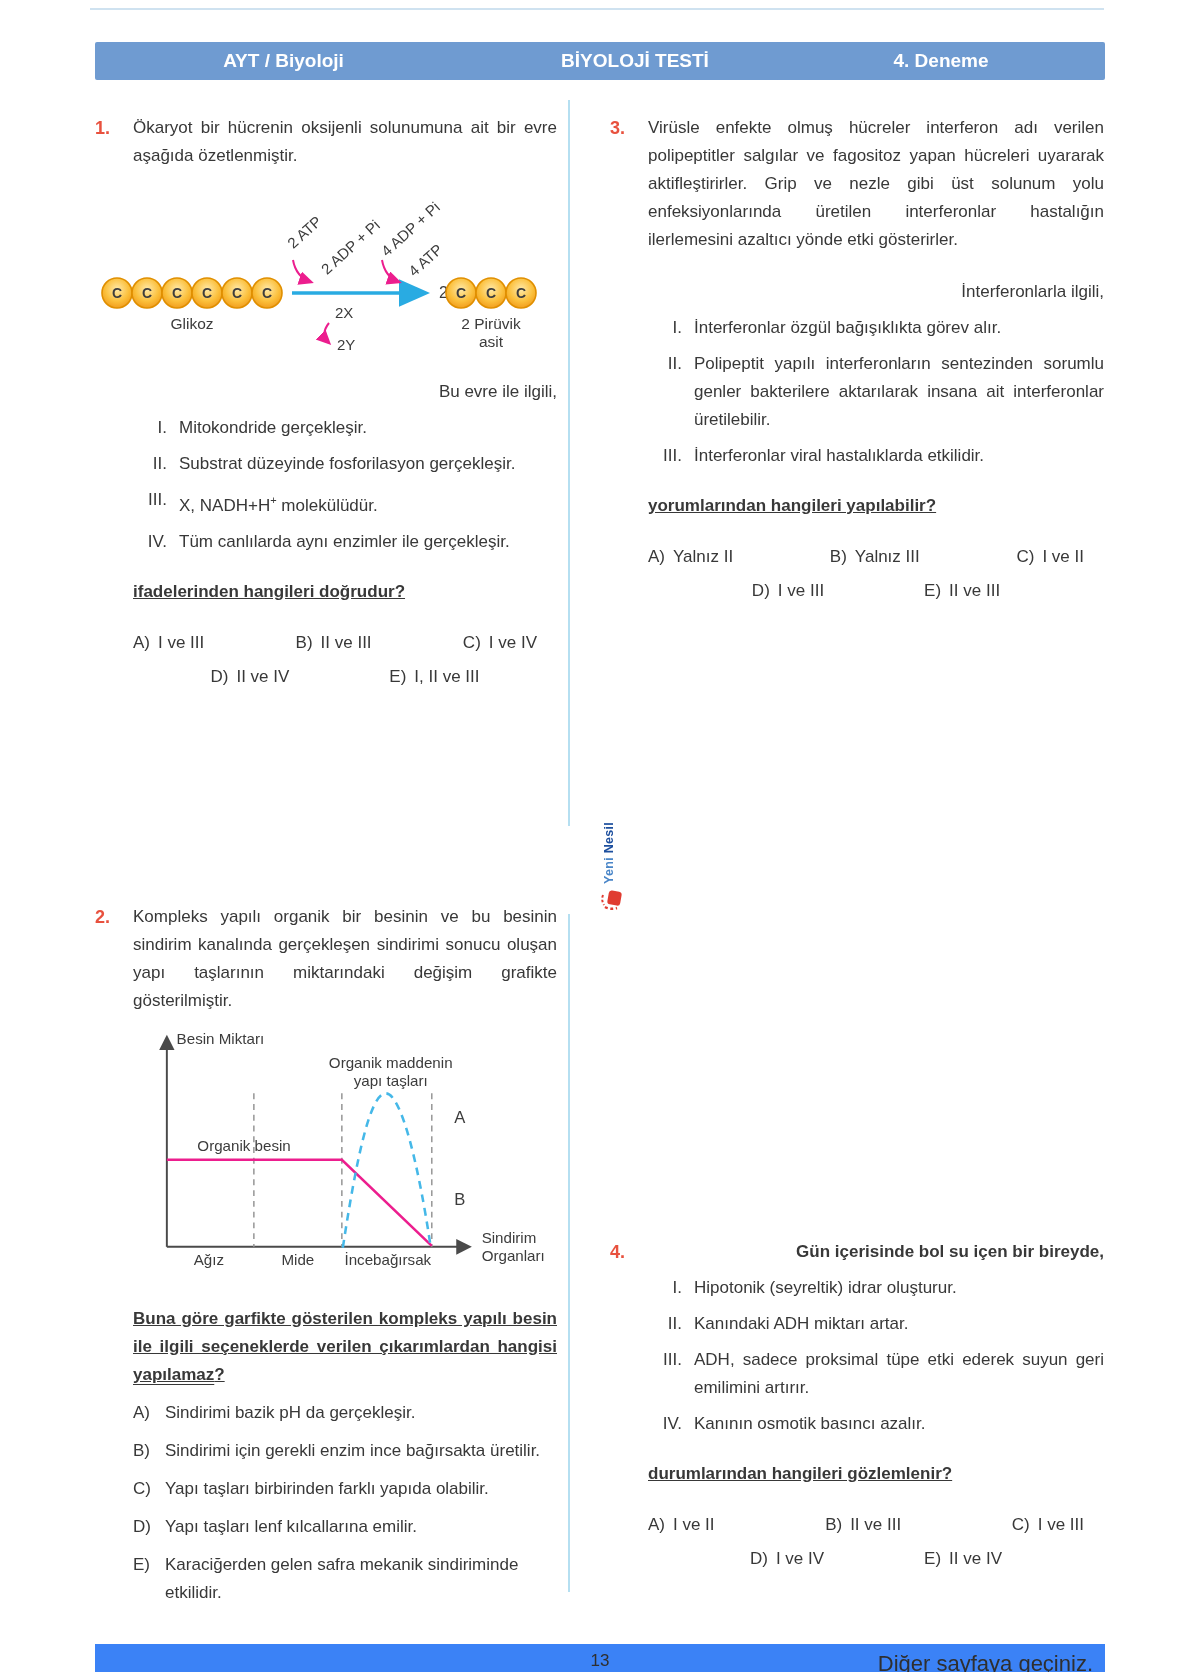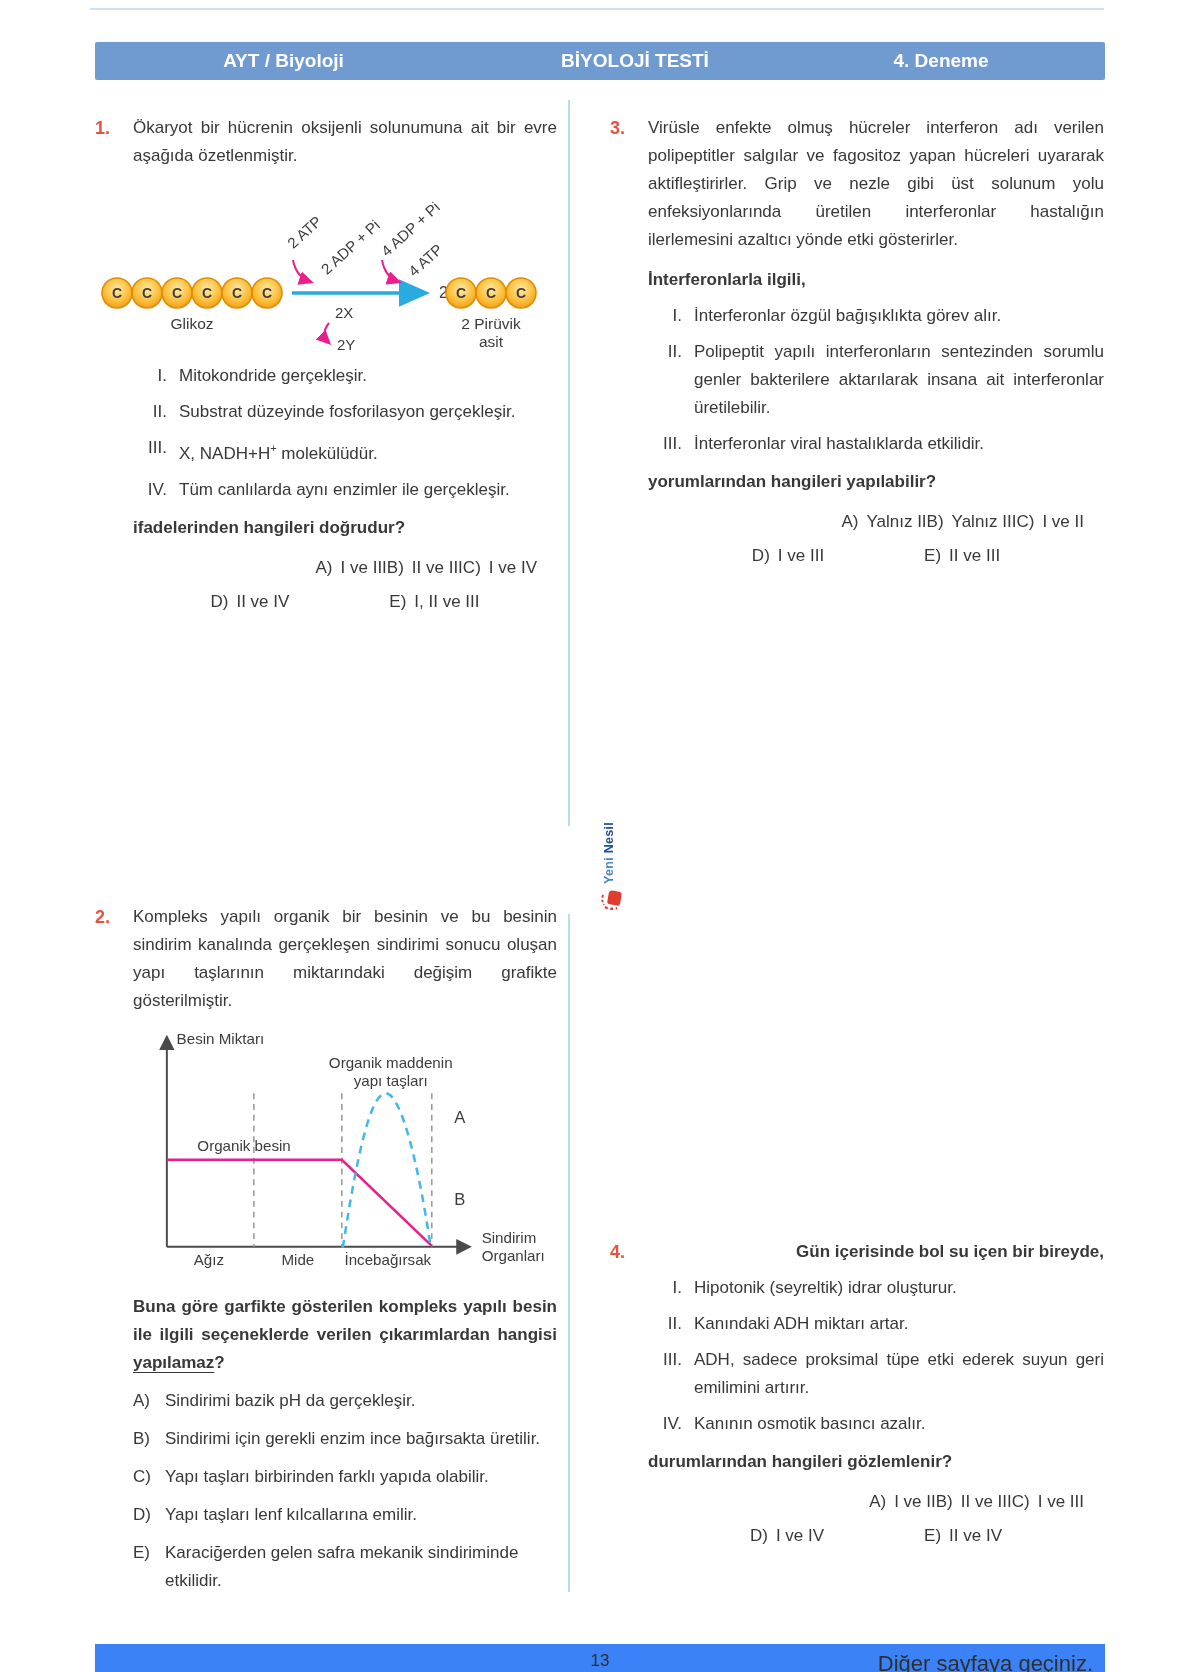--- a/index.html
+++ b/index.html
@@ -31,26 +31,26 @@
   .footer{position:absolute;left:95px;top:1596px;width:1010px;height:34px;background:#3b82f6;margin-top:48px;}
   .footer-page{position:absolute;left:0;right:0;top:7px;text-align:center;font-size:17px;color:#2f2f2f;}
   .footer-note{position:absolute;right:12px;top:7px;font-size:22px;color:#2f2f2f;}
 
   
   .qblock{position:absolute;font-size:17px;line-height:28px;}
   .qhead{display:flex;}
   .qnum{color:#e8513e;font-weight:bold;width:38px;flex:none;font-size:18px;}
   .qtext{flex:1;text-align:justify;}
   .qbody{margin-left:38px;}
-  .stem{font-weight:bold;margin-top:12px;}
+  .stem{font-weight:normal;margin-top:24px;text-align:right;}
   .item{display:flex;margin-top:8px;}
   .inum{width:34px;flex:none;text-align:right;padding-right:12px;}
   .itext{flex:1;text-align:justify;}
-  .qq{font-weight:bold;margin-top:10px;}
-  .optrow1{display:flex;justify-content:flex-end;margin-top:12px;padding-right:20px;}
+  .qq{font-weight:bold;margin-top:22px;text-decoration:underline;}
+  .optrow1{display:flex;justify-content:space-between;margin-top:23px;padding-right:20px;}
   .optrow2{display:flex;justify-content:center;gap:100px;margin-top:6px;}
   .opt{white-space:nowrap;}
   .olabel{margin-right:8px;}
   .opt-line{display:flex;margin-top:10px;}
   .opt-line .olabel{width:32px;flex:none;margin-right:0;}
   .opt-line .otext{flex:1;text-align:left;}
   .ul{text-decoration:underline;text-underline-offset:4px;}
   sup{font-size:11px;}
   svg{display:block;}
   svg text{font-family:"Liberation Sans",sans-serif;}
@@ -145,20 +145,21 @@
         <circle cx="444" cy="117" r="15" fill="url(#orangeGrad)" stroke="#e08f00" stroke-width="1.6"></circle>
         <text x="384" y="122" text-anchor="middle" font-size="14" font-weight="bold" fill="#3d3d3d">C</text>
         <text x="414" y="122" text-anchor="middle" font-size="14" font-weight="bold" fill="#3d3d3d">C</text>
         <text x="444" y="122" text-anchor="middle" font-size="14" font-weight="bold" fill="#3d3d3d">C</text>
         <text x="414" y="153" text-anchor="middle" font-size="15.5" fill="#3c3c3c">2 Pirüvik</text>
         <text x="414" y="171" text-anchor="middle" font-size="15.5" fill="#3c3c3c">asit</text>
       </g>
     </svg>
 
     <div class="qbody">
+      <div class="stem">Bu evre ile ilgili,</div>
       <div class="item">
         <span class="inum">I.</span>
         <span class="itext">Mitokondride gerçekleşir.</span>
       </div>
       <div class="item">
         <span class="inum">II.</span>
         <span class="itext">Substrat düzeyinde fosforilasyon gerçekleşir.</span>
       </div>
       <div class="item">
         <span class="inum">III.</span>

